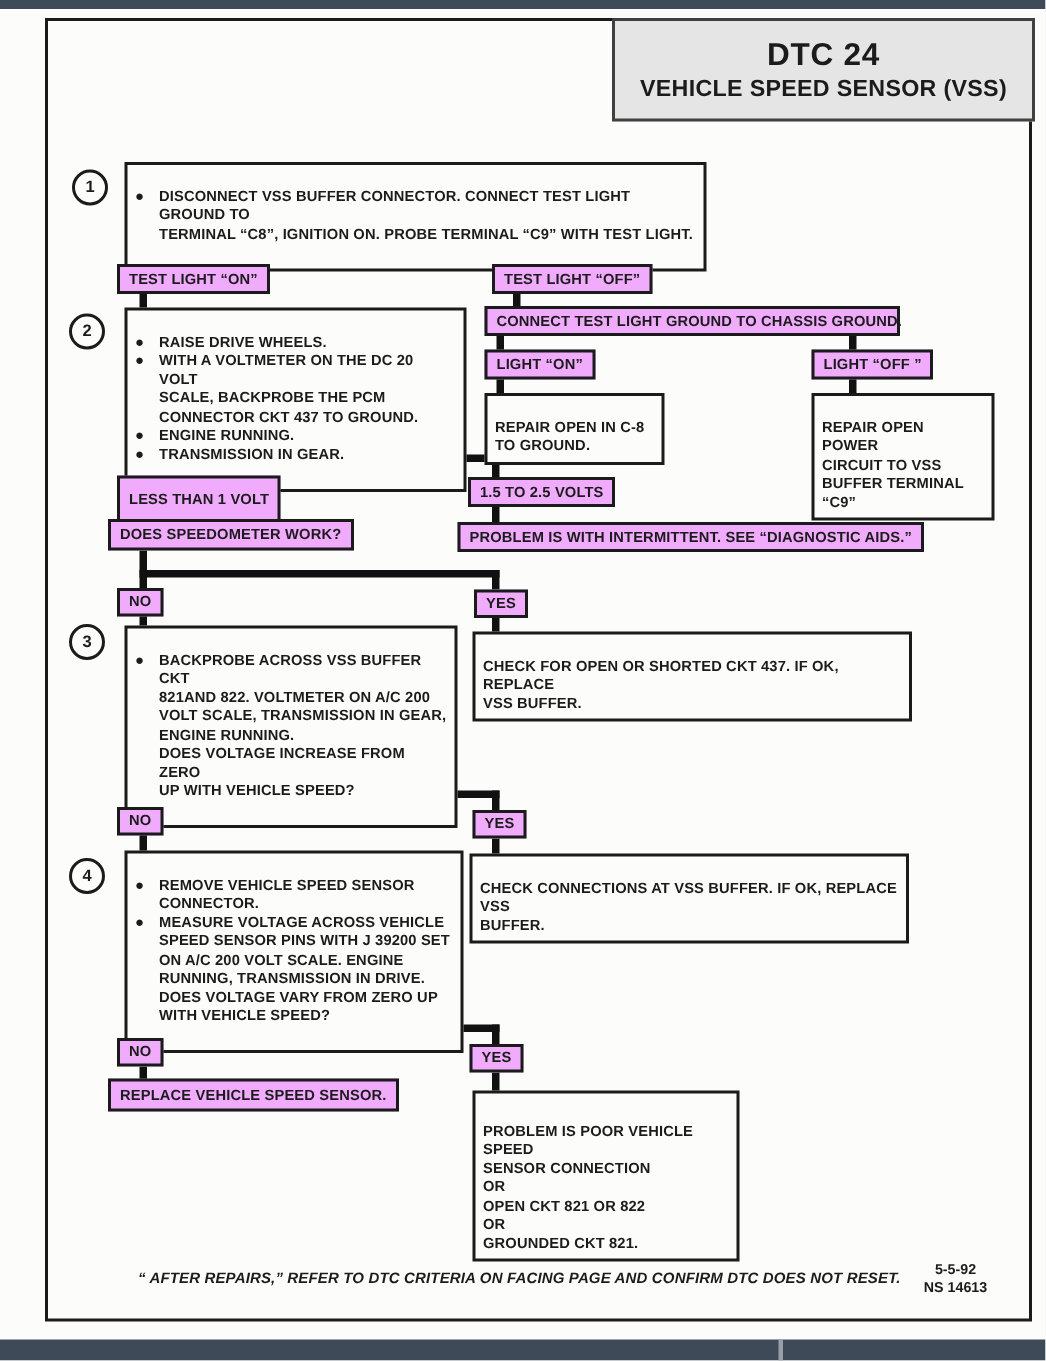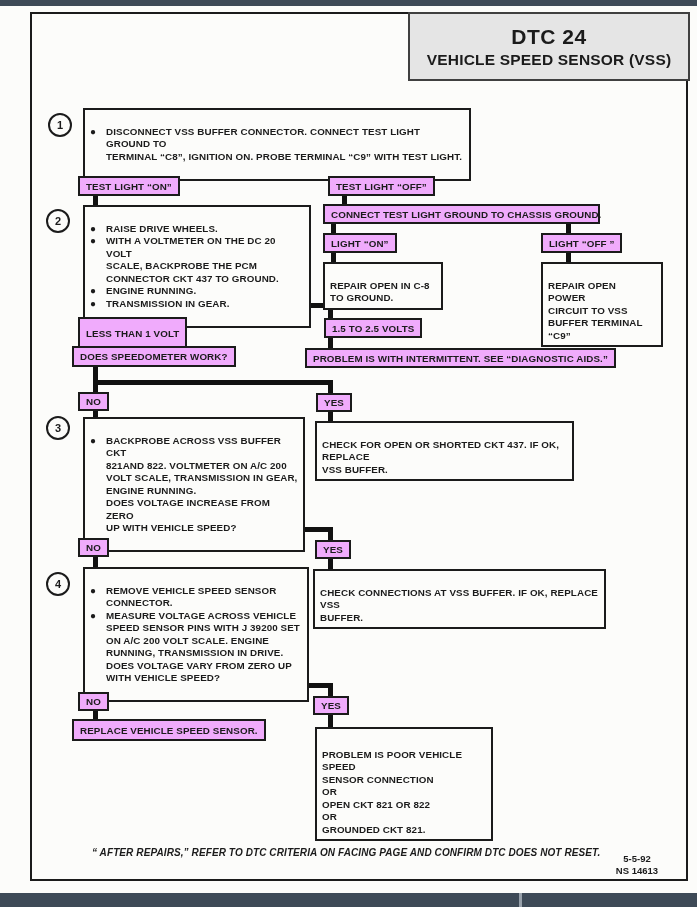--- a/index.html
+++ b/index.html
@@ -19,21 +19,21 @@
        font-size:9.8px;font-weight:bold;white-space:nowrap;display:flex;align-items:center;padding:0 6px;letter-spacing:.1px;}
   .circle{position:absolute;width:24px;height:24px;border:2px solid #1b1b1b;border-radius:50%;box-sizing:border-box;
           display:flex;align-items:center;justify-content:center;font-size:11px;font-weight:bold;background:#fcfcfa;}
   .vline{position:absolute;width:5px;background:#111;}
   .hline{position:absolute;height:5px;background:#111;}
   .bullets{display:flex;flex-direction:column;gap:0;}
   .bullet-row{display:flex;}
   .bullet-dot{width:16px;flex:0 0 16px;font-size:10px;}
   .bullet-text{white-space:pre-line;}
   .footer-note{position:absolute;left:92px;top:847px;font-size:10px;font-weight:bold;font-style:italic;letter-spacing:.1px;}
-  .footer-code{position:absolute;left:605px;top:841px;width:64px;font-size:9.5px;font-weight:bold;text-align:center;line-height:12px;margin-top:12px;}
+  .footer-code{position:absolute;left:605px;top:841px;width:64px;font-size:9.5px;font-weight:bold;text-align:center;line-height:12px;}
   .footer-code div{white-space:nowrap;}
 </style>
 </head>
 <body>
 
 <div class="screen">
 
   <div class="bar-top" style="background:#3e4a57;"></div>
   <div class="bar-bottom" style="background:#3e4a57;"></div>
   <div class="bar-divider" style="background:#97a0aa;"></div>
@@ -126,34 +126,34 @@
 BUFFER TERMINAL
 “C9”</span>
   </div>
 
   <div class="lbl" style="left:78px;top:317px;height:32px;">
     <span>LESS THAN 1 VOLT</span>
   </div>
   <div class="lbl" style="left:72px;top:346px;height:21px;">
     <span>DOES SPEEDOMETER WORK?</span>
   </div>
-  <div class="lbl" style="left:324px;top:318px;height:20px;">
+  <div class="lbl" style="left:312px;top:318px;height:20px;">
     <span>1.5 TO 2.5 VOLTS</span>
   </div>
   <div class="lbl" style="left:305px;top:348px;height:20px;">
     <span>PROBLEM IS WITH INTERMITTENT. SEE “DIAGNOSTIC AIDS.”</span>
   </div>
 
   <div class="lbl" style="left:78px;top:392px;height:19px;">
     <span>NO</span>
   </div>
   <div class="lbl" style="left:316px;top:393px;height:19px;">
     <span>YES</span>
   </div>
-  <div class="fbox" style="left:315px;top:421px;width:259px;min-height:34px;">
+  <div class="fbox" style="left:315px;top:421px;width:293px;min-height:34px;">
     <span>CHECK FOR OPEN OR SHORTED CKT 437. IF OK, REPLACE
 VSS BUFFER.</span>
   </div>
 
   <div class="circle" style="left:46px;top:416px;">
     <span>3</span>
   </div>
   <div class="fbox" style="left:83px;top:417px;width:222px;min-height:90px;">
     <div class="bullet-row"><span class="bullet-dot">●</span><span class="bullet-text">BACKPROBE ACROSS VSS BUFFER CKT
 821AND 822. VOLTMETER ON A/C 200

